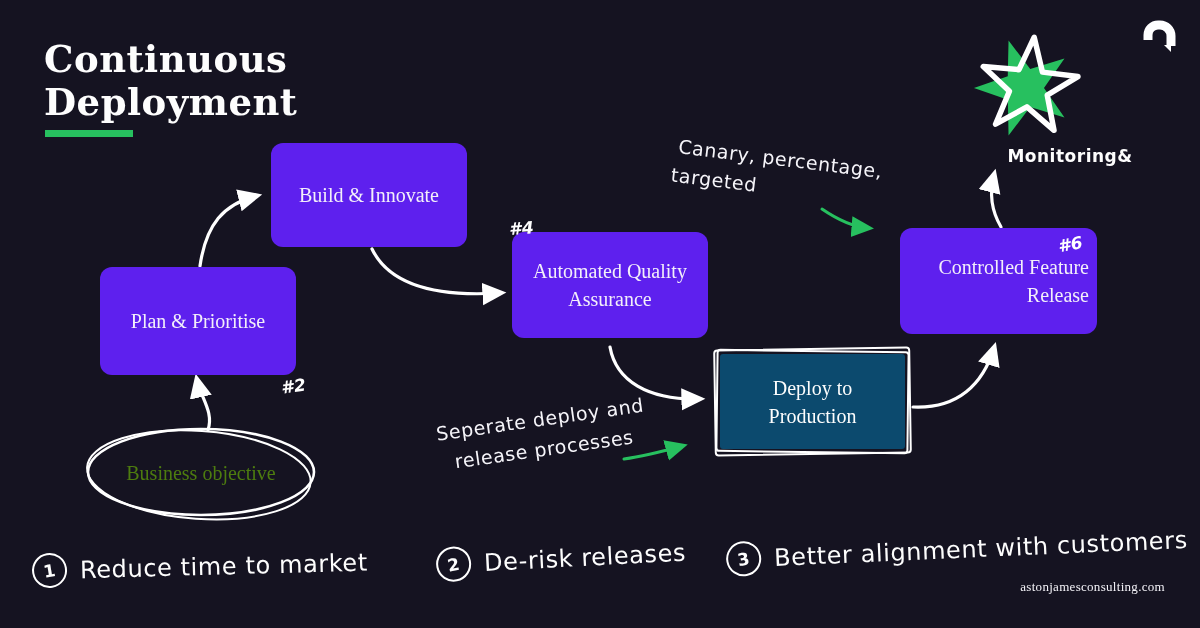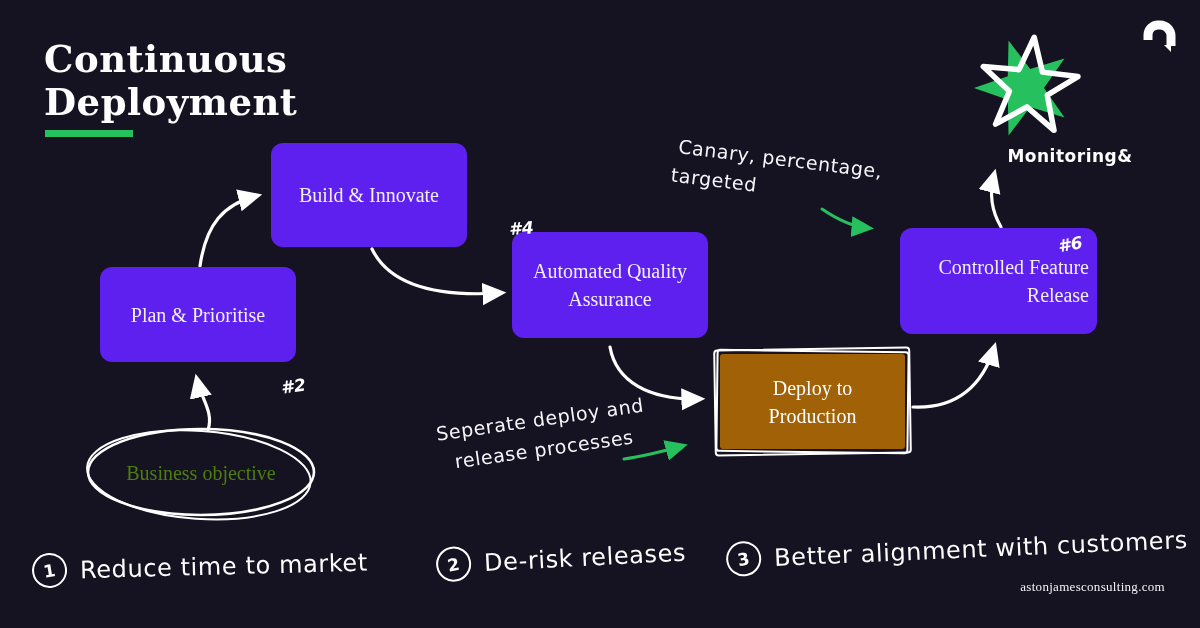--- a/index.html
+++ b/index.html
@@ -16,35 +16,35 @@
     letter-spacing:.5px;
   }
   .title-underline{position:absolute;left:45px;top:130px;width:88px;height:7px;background:#27c05f;}
   
   .node{
     position:absolute;display:flex;align-items:center;justify-content:center;
     background:#5e20ee;border-radius:12px;text-align:center;
     font-family:"Liberation Serif",serif;font-size:20px;line-height:1.4;color:#f3effa;
     padding:0 8px;box-sizing:border-box;
   }
-  .node-plan {left:100px;top:267px;width:196px;height:95px;}
+  .node-plan {left:100px;top:267px;width:196px;height:108px;}
   .node-build{left:271px;top:143px;width:196px;height:104px;}
   .node-aqa  {left:512px;top:232px;width:196px;height:106px;}
   .node-cfr  {left:900px;top:228px;width:197px;height:106px;text-align:right;}
   .tag{
     position:absolute;font-family:"DejaVu Sans",sans-serif;font-weight:700;
     font-size:17px;font-style:italic;color:#fff;letter-spacing:1px;
   }
   .tag-2{left:281px;top:376px;transform:rotate(-8deg);}
   .tag-4{left:509px;top:218px;transform:rotate(-4deg);}
   .tag-6{left:1058px;top:234px;transform:rotate(-10deg);}
   
   .deploy-wrap{position:absolute;left:714px;top:348px;width:197px;height:107px;}
   .deploy-fill{
-    position:absolute;inset:6px;background:#a16207;border-radius:3px;
+    position:absolute;inset:6px;background:#0c4a6e;border-radius:3px;
     display:flex;align-items:center;justify-content:center;text-align:center;
     font-family:"Liberation Serif",serif;font-size:20px;line-height:1.4;color:#fdfdfd;
     padding:0 18px;box-sizing:border-box;
   }
   .sketch-frame{position:absolute;border:2.5px solid #fff;border-radius:4px;pointer-events:none;}
   .sketch-frame.f1{inset:2px;transform:rotate(.7deg);}
   .sketch-frame.f2{inset:0;transform:rotate(-.9deg);border-width:2px;}
   
   .ellipse-wrap{position:absolute;left:80px;top:418px;width:242px;height:110px;}
   .ellipse-label{

